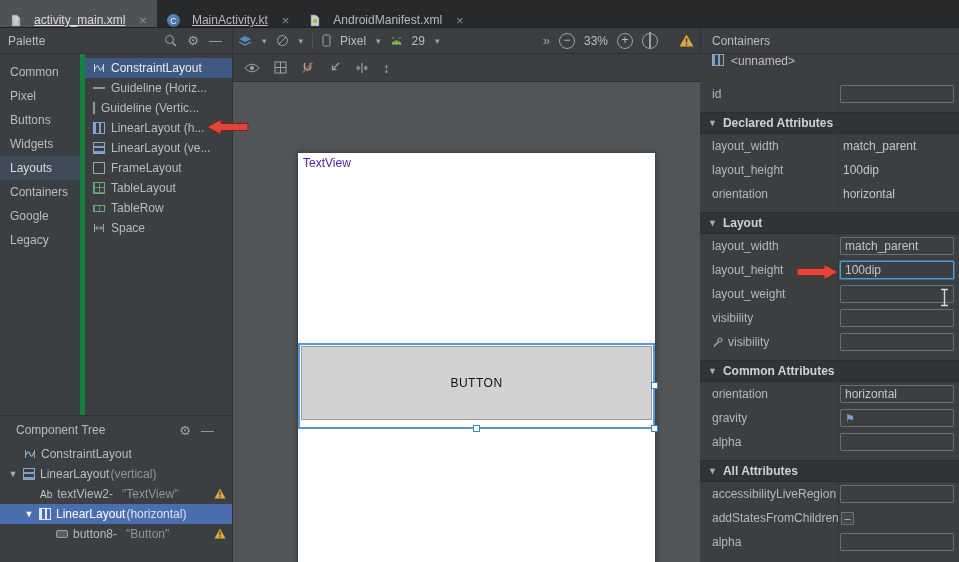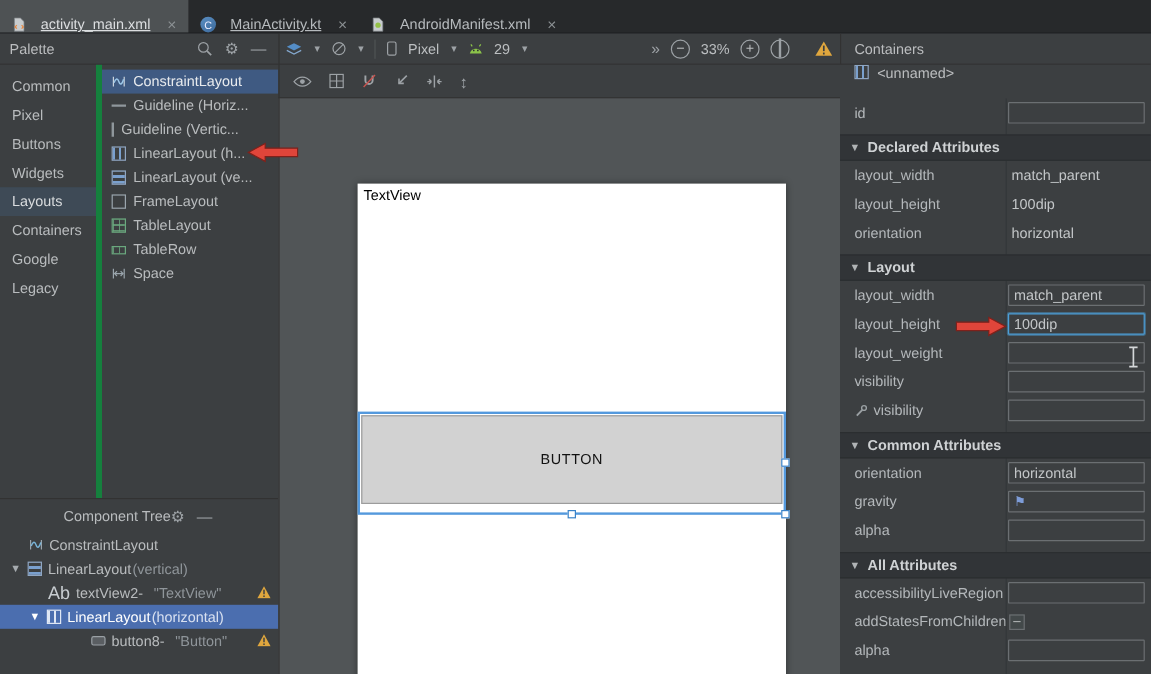--- a/index.html
+++ b/index.html
@@ -51,43 +51,43 @@
              background:repeating-linear-gradient(0deg,#7aa0ce 0 2px,transparent 2px 5px)}
   .icon-frame{width:12px;height:12px;border:1px solid #9aa5ad;flex:none}
   .icon-table{width:12px;height:12px;border:1px solid #6aa87e;flex:none;
               background:
                repeating-linear-gradient(0deg,rgba(106,168,126,.8) 0 1px,transparent 1px 5px),
                repeating-linear-gradient(90deg,rgba(106,168,126,.8) 0 1px,transparent 1px 5px)}
   .icon-trow{width:12px;height:7px;border:1px solid #6aa87e;flex:none;
              background:repeating-linear-gradient(90deg,rgba(106,168,126,.8) 0 1px,transparent 1px 5px)}
   .icon-gl-h{width:12px;height:0;border-top:2px dashed #8f979c;flex:none}
   .icon-gl-v{width:0;height:12px;border-left:2px dashed #8f979c;flex:none}
-  .ab{font-size:15px;color:#c8cdd1;flex:none}
+  .ab{font-size:10px;color:#c8cdd1;flex:none}
   .btn-ic{width:12px;height:8px;border:1px solid #9aa0a5;border-radius:2px;background:#5a5e62;flex:none}
 
   
   .ctree{position:absolute;left:0;top:415px;width:232px;height:147px;background:#3c3f41;border-top:1px solid #323232}
-  .ct-header{height:28px;display:flex;align-items:center;justify-content:center;padding:0 16px;color:#b9bcbe}
+  .ct-header{height:28px;display:flex;align-items:center;justify-content:space-between;padding:0 16px;color:#b9bcbe}
   .trow{height:20px;display:flex;align-items:center;gap:5px;white-space:nowrap;position:relative;color:#b9bcbe}
   .trow .chev{color:#a6abaf;font-size:9px;width:10px;text-align:center;flex:none}
   .trow .paren{color:#8f959a}
   .trow .quote{color:#8f959a;margin-left:4px}
   .trow.sel{background:#4b6eaf;color:#fff}
   .trow.sel .paren{color:#d8e0f0}
   .trow.sel .chev{color:#fff}
   .trow.sel .icon-ll-h{border-color:#dfe7f4;background:repeating-linear-gradient(90deg,#dfe7f4 0 2px,transparent 2px 5px)}
   .warn-right{position:absolute;right:6px;top:4px}
 
   
   .surface-toolbar{position:absolute;left:232px;top:54px;width:468px;height:28px;background:#3c3f41;
                    border-bottom:1px solid #323232;display:flex;align-items:center;gap:14px;padding:0 12px}
   .surface{position:absolute;left:232px;top:82px;width:468px;height:480px;background:#515557;overflow:hidden}
   .canvas{position:absolute;left:66px;top:71px;width:357px;height:480px;background:#ffffff;
           box-shadow:0 0 6px rgba(0,0,0,.45)}
-  .tv-label{position:absolute;left:5px;top:3px;color:#000000}
+  .tv-label{position:absolute;left:5px;top:3px;color:#4c1d95}
   .sel-box{position:absolute;left:0;top:190px;width:357px;height:86px;border:2px solid #5499dd}
   .gray-button{position:absolute;left:1px;right:1px;top:1px;bottom:7px;background:#d2d2d2;
                border:1px solid #9c9c9c;display:flex;align-items:center;justify-content:center;
                color:#111;letter-spacing:.5px;font-weight:500}
   .handle{position:absolute;width:7px;height:7px;background:#fff;border:1px solid #3a83c9}
   .h-right{right:-5px;top:50%;margin-top:-4px}
   .h-bottom{left:50%;bottom:-5px;margin-left:-4px}
   .h-corner{right:-5px;bottom:-5px}
 
   
@@ -307,21 +307,21 @@
           <rect x="5.4" y="8.2" width="1.2" height="1.3" fill="#3c3f41"></rect>
         </svg>
     </span>
   </div>
   <div class="trow sel" style="padding-left:24px">
     <span class="chev">▼</span>
     <span class="icon-ll-h"></span>
     <span>LinearLayout</span>
       <span class="paren" style="margin-left:-4px">(horizontal)</span>
   </div>
-  <div class="trow" style="padding-left:76px">
+  <div class="trow" style="padding-left:56px">
     <span class="btn-ic"></span>
     <span>button8-</span>
       <span class="quote">"Button"</span>
     <span class="warn-right i">
       <svg width="12" height="11">
           <polygon points="6,0.5 11.5,10.5 0.5,10.5" fill="#e0a73e"></polygon>
           <rect x="5.4" y="3.4" width="1.2" height="3.8" fill="#3c3f41"></rect>
           <rect x="5.4" y="8.2" width="1.2" height="1.3" fill="#3c3f41"></rect>
         </svg>
     </span>

